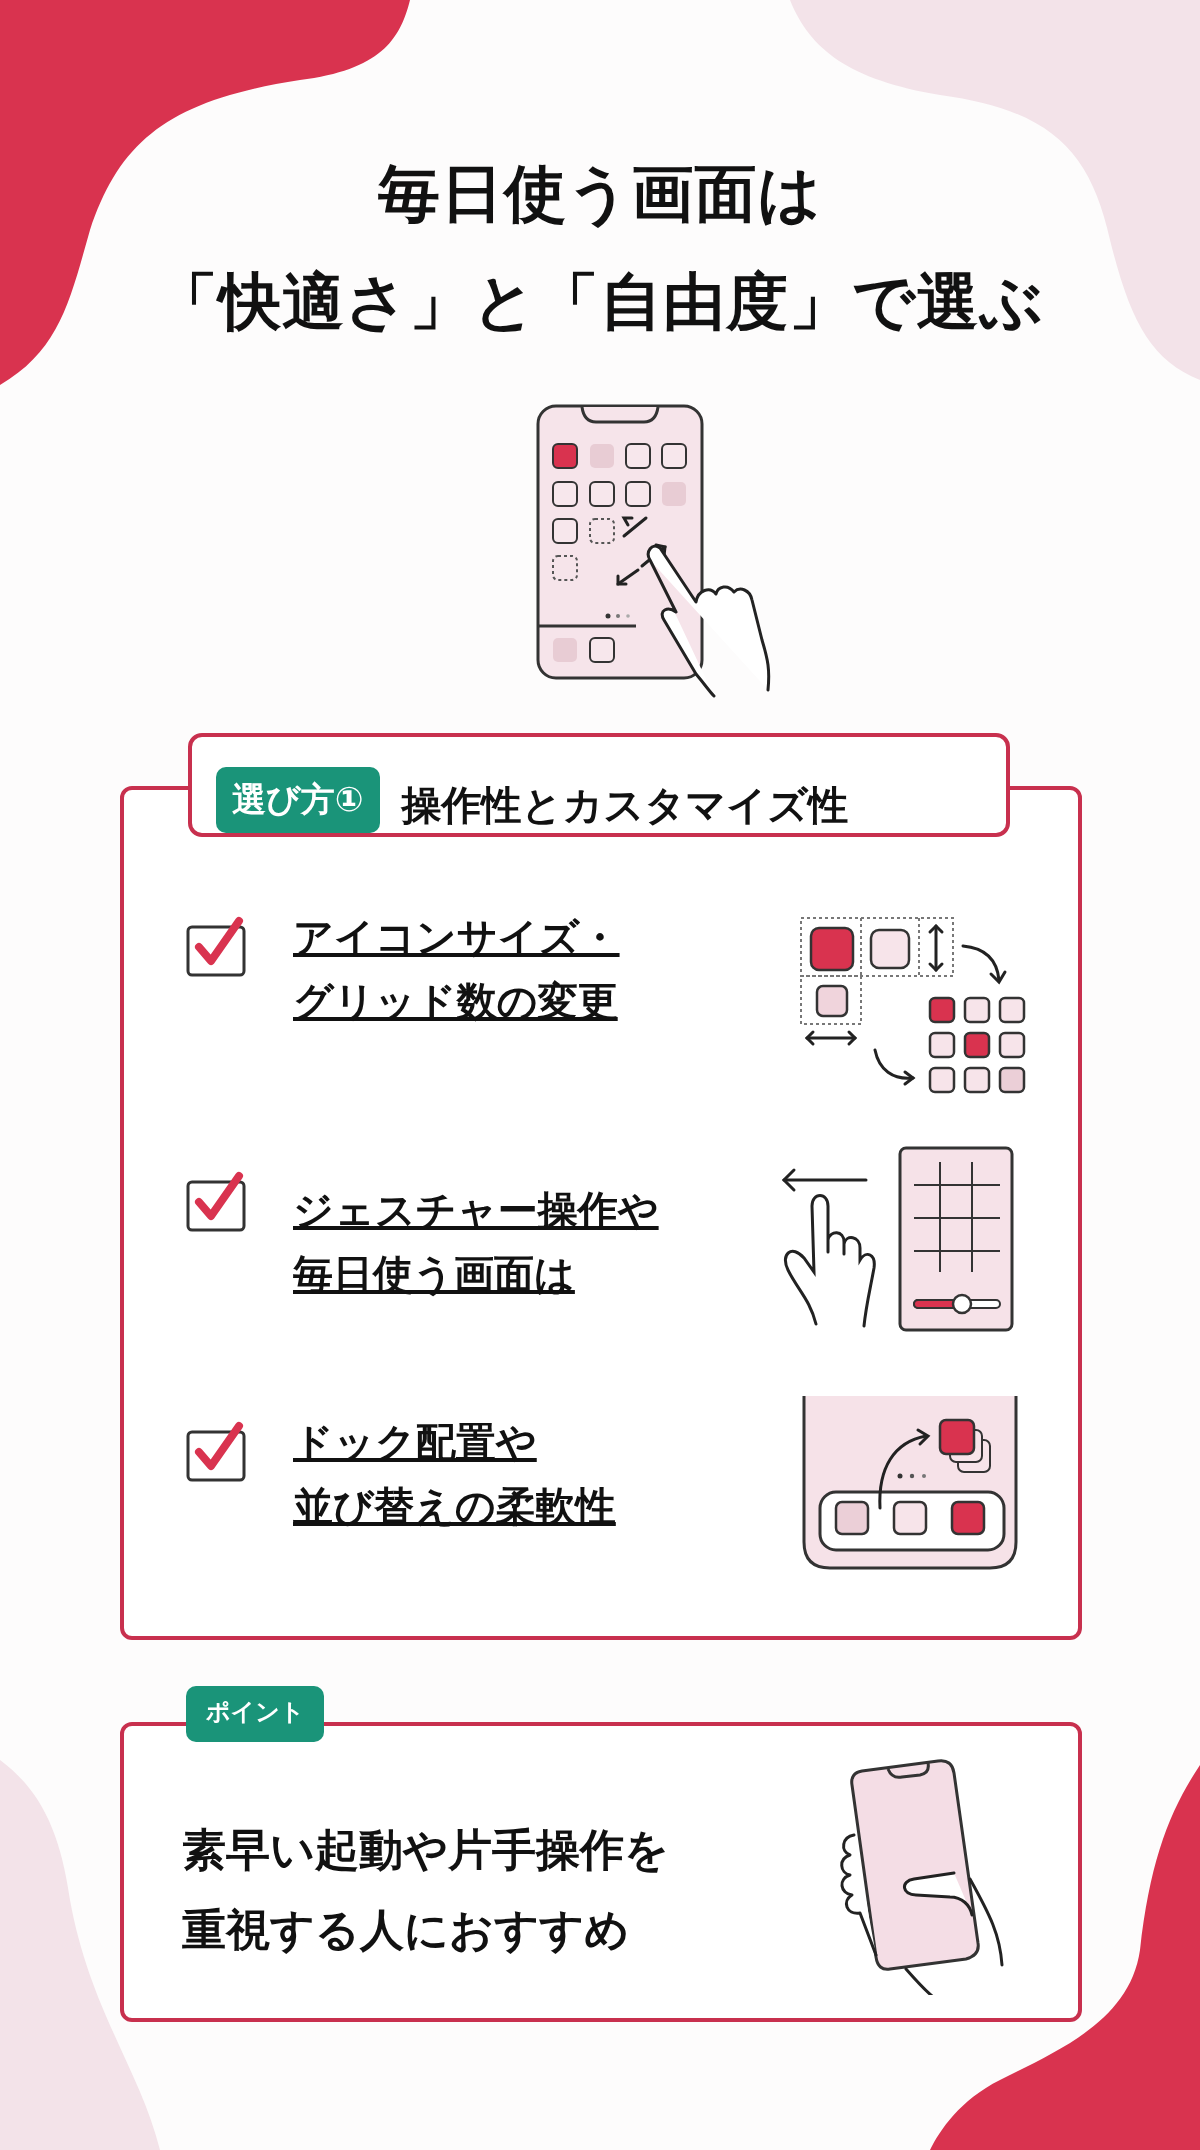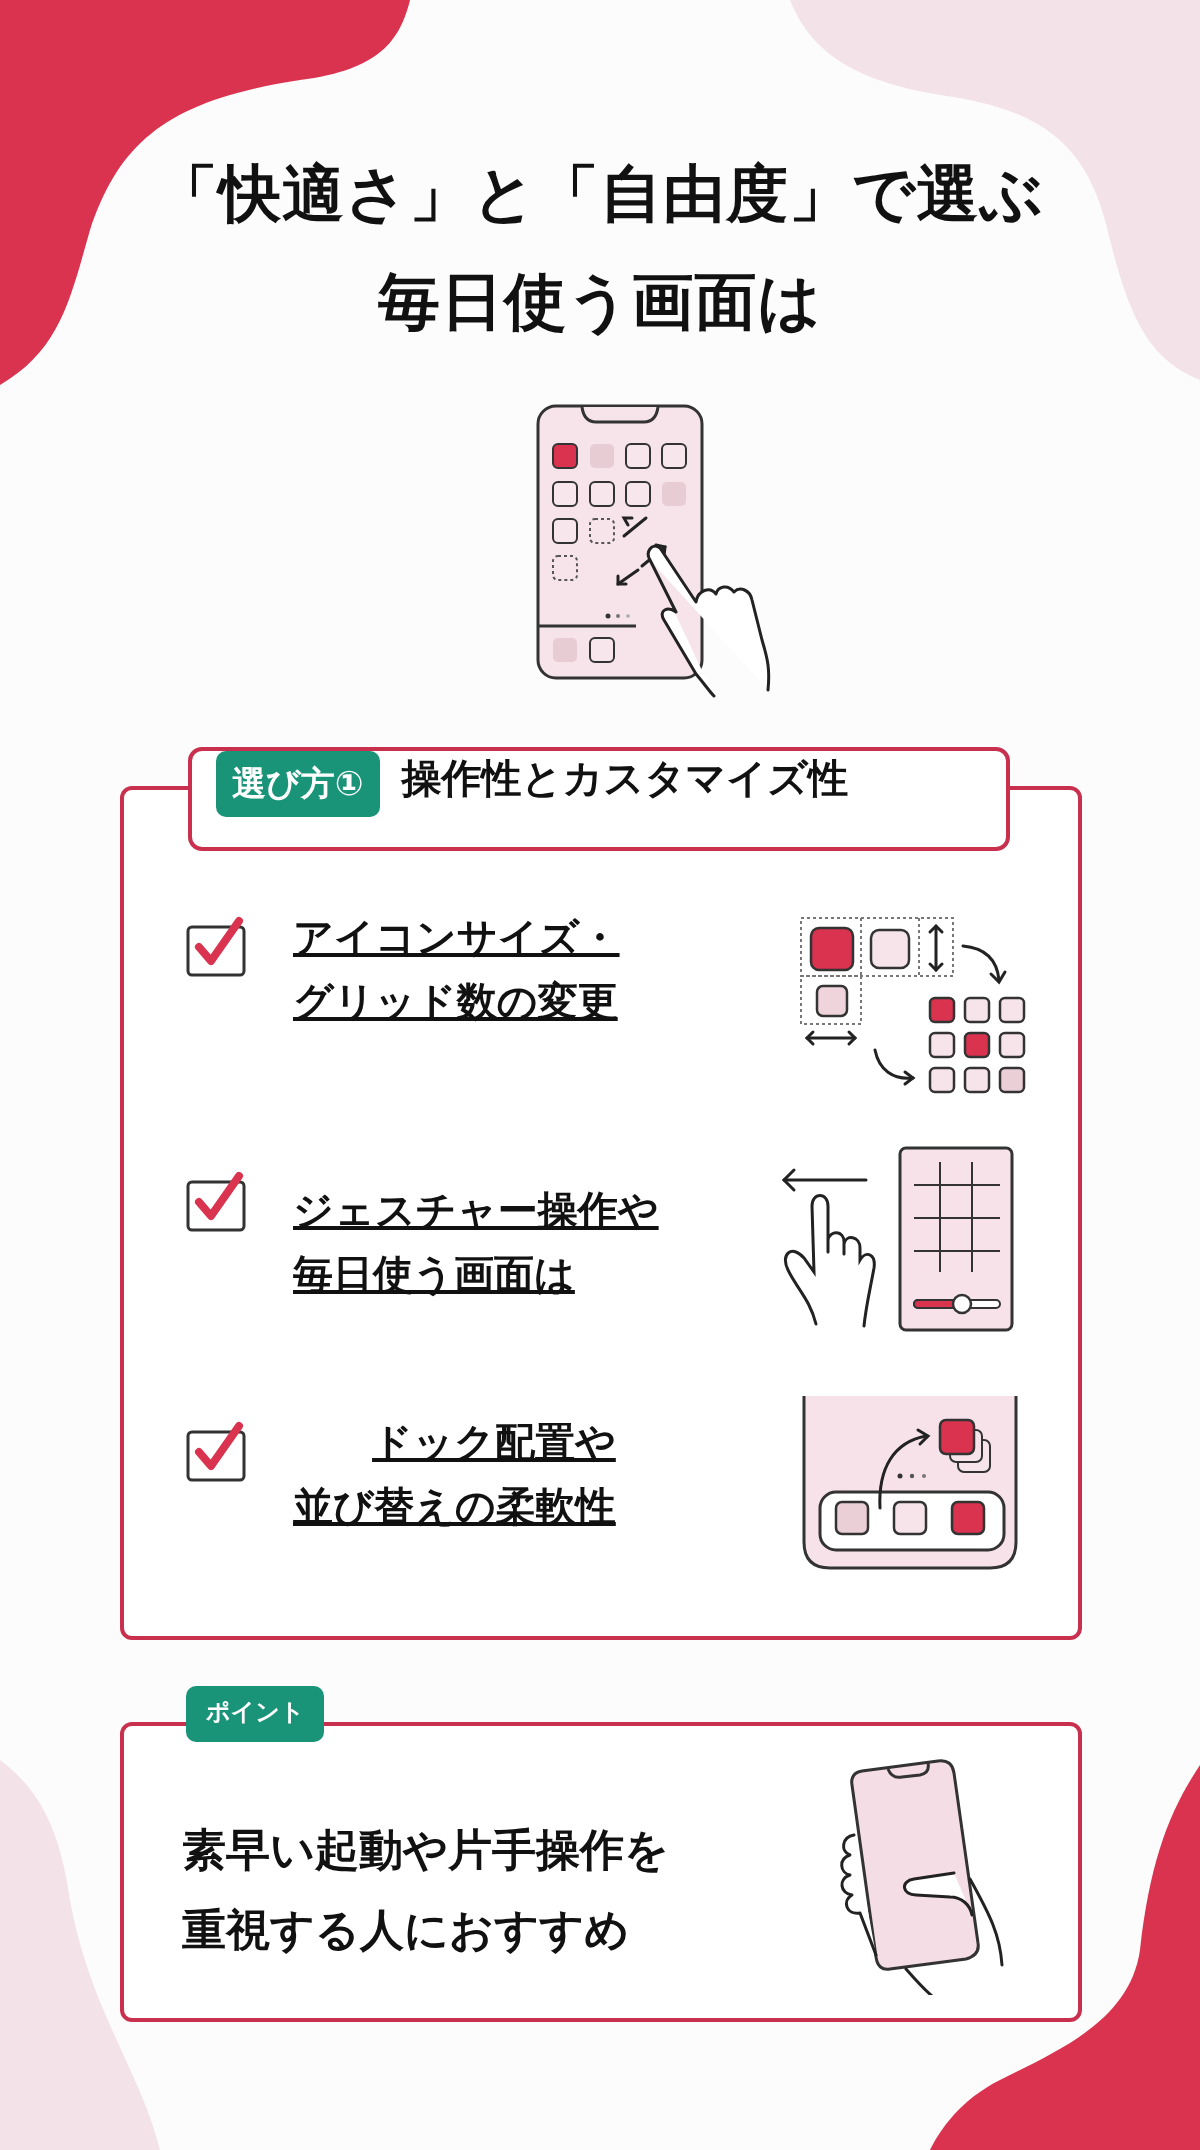--- a/index.html
+++ b/index.html
@@ -18,21 +18,21 @@
   .hero { position: absolute; left: 500px; top: 390px; width: 280px; height: 310px; z-index: 2; }
 
   
   .card-main {
     position: absolute; left: 120px; top: 786px; width: 962px; height: 854px;
     border: 4px solid #c8304e; border-radius: 12px; background: #fff; z-index: 2;
   }
   .card-header {
     position: absolute; left: 188px; top: 733px; width: 822px; height: 104px;
     border: 4px solid #c8304e; border-radius: 14px; background: #fff; z-index: 3;
-    display: flex; align-items: flex-start; padding-left: 24px; margin-top: 14px;
+    display: flex; align-items: flex-end; padding-left: 24px;
   }
   .badge {
     background: #1a9479; color: #fff; font-weight: bold; border-radius: 10px;
     font-size: 34px; padding: 10px 16px; white-space: nowrap;
   }
   .card-header .h-title { font-weight: bold; font-size: 40px; margin-left: 22px; white-space: nowrap; }
 
   .row { position: absolute; left: 185px; width: 880px; height: 200px; z-index: 4; }
   .check { position: absolute; left: 0; width: 62px; height: 62px; }
   .row-text { position: absolute; left: 108px; font-weight: bold; font-size: 40px; line-height: 64px; white-space: nowrap; text-decoration: underline; }
@@ -58,22 +58,22 @@
 <body>
 
 <svg class="bg-shapes" viewBox="0 0 1200 2150" xmlns="http://www.w3.org/2000/svg">
   <path d="M0,0 L410,0 C400,40 380,70 300,80 C170,100 120,140 90,230 C70,300 60,350 0,385 Z" fill="#d9334f"></path>
   <path d="M790,0 L1200,0 L1200,380 C1150,360 1130,320 1110,240 C1090,150 1050,110 940,95 C850,80 810,50 790,0 Z" fill="#f3e3e9"></path>
   <path d="M0,1760 C40,1790 60,1830 70,1900 C90,2010 140,2070 160,2150 L0,2150 Z" fill="#f3e3e9"></path>
   <path d="M1200,1765 C1170,1810 1150,1860 1140,1950 C1130,2020 1060,2050 1000,2080 C960,2100 940,2130 930,2150 L1200,2150 Z" fill="#d9334f"></path>
 </svg>
 
 <div class="title">
+  <div>毎日使う画面は</div>
   <div>「快適さ」と「自由度」で選ぶ</div>
-  <div>毎日使う画面は</div>
 </div>
 
 <svg class="hero" viewBox="0 0 280 310" xmlns="http://www.w3.org/2000/svg">
   <rect x="38" y="16" width="164" height="272" rx="18" fill="#f6e4ea" stroke="#333" stroke-width="3"></rect>
   <path d="M82,17 Q84,32 96,32 L144,32 Q156,32 158,17" fill="#f6e4ea" stroke="#333" stroke-width="3"></path>
   <line x1="38" y1="236" x2="136" y2="236" stroke="#333" stroke-width="3"></line>
 
   <rect x="53" y="54" width="24" height="24" rx="5" fill="#d9334f" stroke="#333" stroke-width="2"></rect>
   <rect x="90" y="54" width="24" height="24" rx="5" fill="#e8ccd4"></rect>
   <rect x="126" y="54" width="24" height="24" rx="5" fill="#f7e7ec" stroke="#333" stroke-width="2"></rect>
@@ -185,21 +185,21 @@
     <rect x="144" y="170" width="46" height="8" rx="4" fill="#d9334f" stroke="#333" stroke-width="2"></rect>
     <circle cx="192" cy="174" r="9" fill="#fff" stroke="#333" stroke-width="2.5"></circle>
   </svg>
 </div>
 
 <div class="row" style="top:1410px;">
   <svg class="check" style="top:10px;" viewBox="0 0 62 62">
     <rect x="3" y="12" width="56" height="48" rx="4" fill="#fff" stroke="#333" stroke-width="3"></rect>
     <polyline points="14,32 26,46 54,6" fill="none" stroke="#d9334f" stroke-width="8" stroke-linecap="round" stroke-linejoin="round"></polyline>
   </svg>
-  <div class="row-text" style="top:0;text-align:right;">
+  <div class="row-text" style="top:0;">
     <div>ドック配置や</div>
     <div>並び替えの柔軟性</div>
   </div>
   <svg class="row-illus" style="left:605px; top:-22px; width:240px; height:190px;" viewBox="0 0 240 190">
     <path d="M14,8 L14,154 Q14,180 40,180 L200,180 Q226,180 226,154 L226,8" fill="#f6e2e8" stroke="#333" stroke-width="3"></path>
     <rect x="30" y="104" width="184" height="58" rx="16" fill="#fff" stroke="#333" stroke-width="3"></rect>
     <rect x="46" y="114" width="32" height="32" rx="6" fill="#ebcfd7" stroke="#333" stroke-width="2.5"></rect>
     <rect x="104" y="114" width="32" height="32" rx="6" fill="#f7e4ea" stroke="#333" stroke-width="2.5"></rect>
     <rect x="162" y="114" width="32" height="32" rx="6" fill="#d9334f" stroke="#333" stroke-width="2.5"></rect>
     <rect x="168" y="52" width="32" height="32" rx="6" fill="#f7e4ea" stroke="#333" stroke-width="2"></rect>

